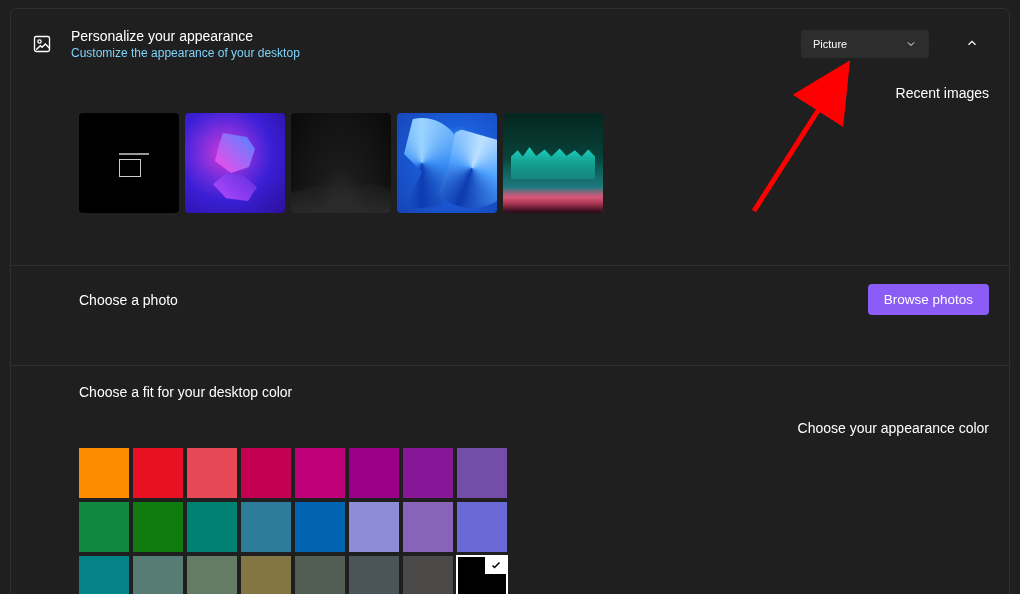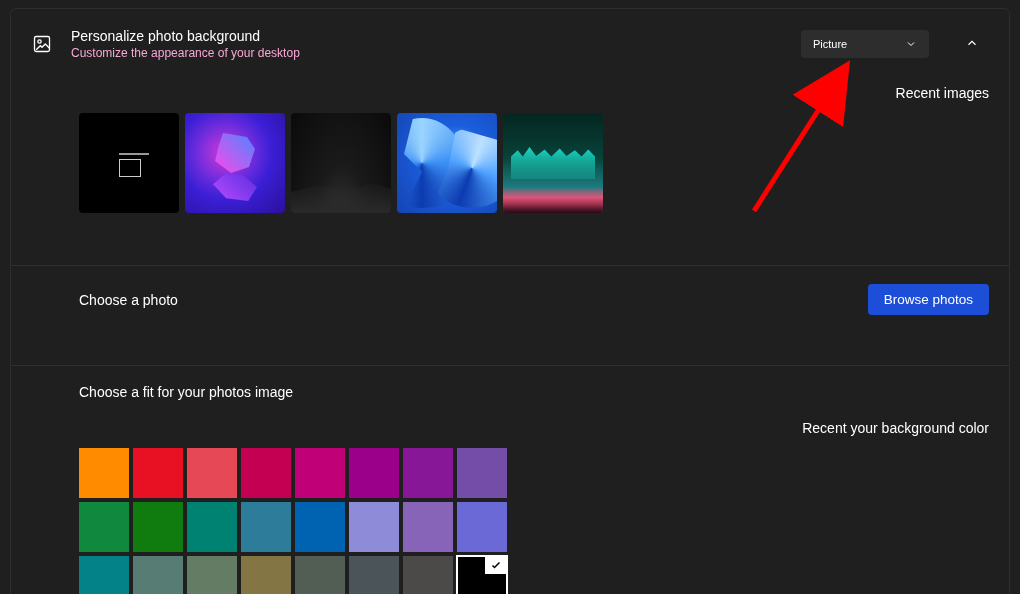--- a/index.html
+++ b/index.html
@@ -27,21 +27,21 @@
     gap: 18px;
   }
   .header-icon {
     display: flex;
     align-items: center;
     justify-content: center;
     width: 22px;
     height: 22px;
   }
   .header-text .title { font-size: 14px; color: #fff; }
-  .header-text .subtitle { font-size: 12px; color: #f9a8d4; margin-top: 2px; }
+  .header-text .subtitle { font-size: 12px; color: #7dd3fc; margin-top: 2px; }
   .spacer { flex: 1; }
   .dropdown {
     display: flex;
     align-items: flex-start;
     justify-content: space-between;
     background: #2d2d2d;
     border-radius: 4px;
     padding: 8px 12px;
     min-width: 128px;
     font-size: 11px;
@@ -64,21 +64,21 @@
   .thumbs { display: flex; gap: 6px; }
   .thumb {
     width: 100px; height: 100px; border-radius: 4px;
     position: relative; overflow: hidden; cursor: pointer;
   }
   .flat-row {
     display: flex; align-items: center; padding: 18px 20px 18px 68px; margin-top: 32px;
   }
   .flat-row .label { font-size: 14px; }
   .btn {
-    background: #1d4ed8; border-radius: 4px; padding: 8px 16px;
+    background: #8b5cf6; border-radius: 4px; padding: 8px 16px;
     font-size: 13.5px; cursor: pointer;
   }
   .color-grid { display: flex; flex-wrap: wrap; gap: 4px; width: 480px; }
   .swatch {
     width: 50px; height: 50px; cursor: pointer; position: relative;
   }
   .swatch.selected {
     outline: 2px solid #fff; outline-offset: -1px;
   }
   .swatch .check {
@@ -167,21 +167,21 @@
 
   <div class="header-row">
     <div class="header-icon">
       <svg width="20" height="20" viewBox="0 0 24 24" fill="none" stroke="#ffffff" stroke-width="1.6">
         <rect x="3" y="3" width="18" height="18" rx="2"></rect>
         <circle cx="9" cy="9" r="2"></circle>
         <path d="M21 17l-5-5-4 4-2-2-5 5"></path>
       </svg>
     </div>
     <div class="header-text">
-      <div class="title">Personalize photo background</div>
+      <div class="title">Personalize your appearance</div>
       <div class="subtitle">Customize the appearance of your desktop</div>
     </div>
     <div class="spacer"></div>
     <div class="dropdown">
       <span>Picture</span>
       <span class="chev">
         <svg width="12" height="12" viewBox="0 0 24 24" fill="none" stroke="#fff" stroke-width="2">
             <path d="M6 9l6 6 6-6"></path>
           </svg>
       </span>
@@ -206,26 +206,26 @@
     </div>
   </div>
 
   <div class="section flat-row">
     <div class="label">Choose a photo</div>
     <div class="spacer"></div>
     <div class="btn">Browse photos</div>
   </div>
 
   <div class="section flat-row" style="padding-bottom:10px;">
-    <div class="label">Choose a fit for your photos image</div>
+    <div class="label">Choose a fit for your desktop color</div>
     <div class="spacer"></div>
   </div>
 
   <div class="inner-pad" style="padding-top:10px;">
-    <div class="section-label">Recent your background color</div>
+    <div class="section-label">Choose your appearance color</div>
     <div class="color-grid" id="color-grid">
         <div class="swatch" style="background: rgb(255, 140, 0);"></div>
         <div class="swatch" style="background: rgb(232, 17, 35);"></div>
         <div class="swatch" style="background: rgb(231, 72, 86);"></div>
         <div class="swatch" style="background: rgb(195, 0, 82);"></div>
         <div class="swatch" style="background: rgb(191, 0, 119);"></div>
         <div class="swatch" style="background: rgb(154, 0, 137);"></div>
         <div class="swatch" style="background: rgb(136, 23, 152);"></div>
         <div class="swatch" style="background: rgb(116, 77, 169);"></div>
         <div class="swatch" style="background: rgb(16, 137, 62);"></div>

